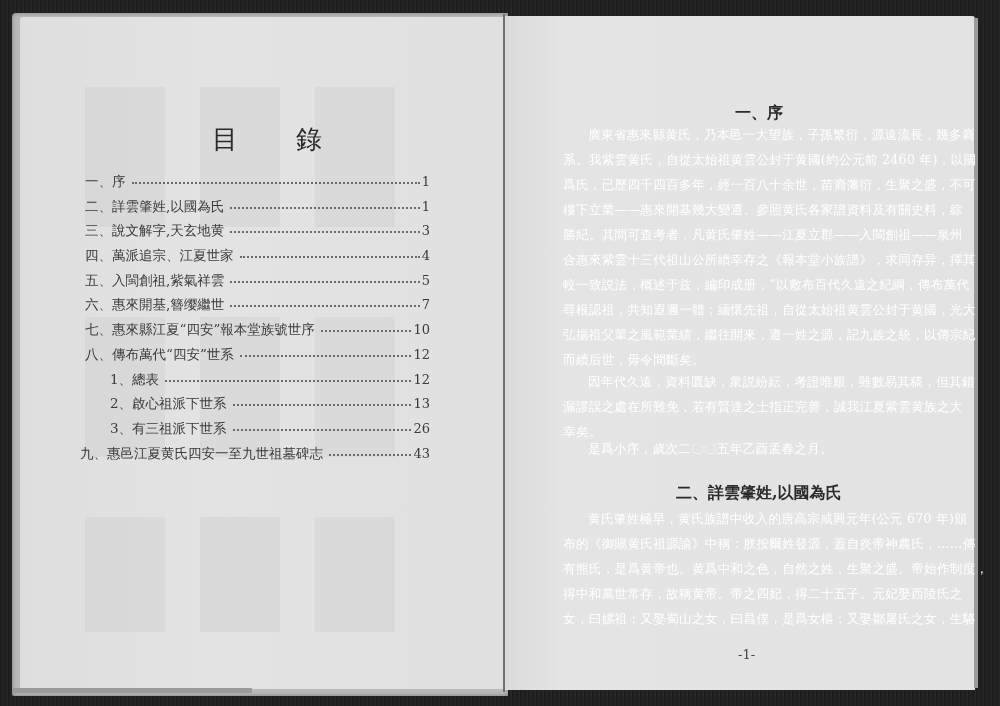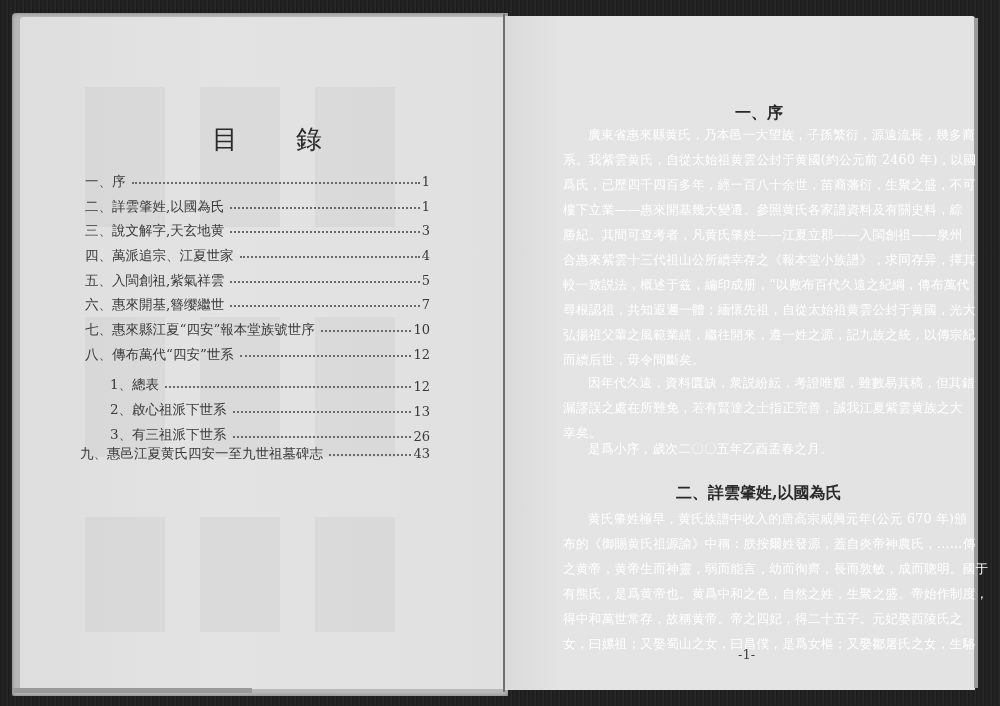--- a/index.html
+++ b/index.html
@@ -62,21 +62,21 @@
   }
   .toc {
     position: absolute; left: 85px; top: 172px; width: 345px;
   }
   .toc-row {
     position: relative; height: 24.7px;
     display: flex; align-items: baseline;
     font-size: 13.5px; color: #3a3a3a;
     white-space: nowrap;
   }
-  .toc-row.sub { padding-left: 25px; align-items: flex-end; }
+  .toc-row.sub { padding-left: 25px; }
   .toc-label { flex: 0 0 auto; padding-right: 6px; }
   .toc-dots {
     flex: 1 1 auto; overflow: hidden; height: 14px;
     border-bottom: 2px dotted #6a6a6a; margin-bottom: 4px;
     position: relative; top: -2px;
   }
   .toc-page { flex: 0 0 auto; padding-left: 2px; font-size: 13px; }
 
   
   .section-heading {
@@ -195,34 +195,33 @@
   <span class="ln">爲氏，已歷四千四百多年，經一百八十余世，苗裔藩衍，生聚之盛，不可</span>
   <span class="ln">樓下立業——惠來開基幾大變遷。參照黄氏各家譜資料及有關史料，綜</span>
   <span class="ln">勝紀。其間可查考者，凡黄氏肇姓——江夏立郡——入閩創祖——泉州</span>
   <span class="ln">合惠來紫雲十三代祖山公所續幸存之《報本堂小族譜》，求同存异，擇其</span>
   <span class="ln">較一致説法，概述于兹，編印成册，“以敷布百代久遠之紀綱，傳布萬代</span>
   <span class="ln">尋根認祖，共知遐邇一體；緬懷先祖，自從太始祖黄雲公封于黄國，光大</span>
   <span class="ln">弘揚祖父輩之風範業績，繼往開來，遵一姓之源，記九族之統，以傳宗紀</span>
   <span class="ln">而續后世，毋令間斷矣。</span>
 </div>
 
-<div class="para" style="top:370px;">
+<div class="para" style="top:370px;font-family:Liberation Serif, serif;">
   <span class="ln first">因年代久遠，資料匱缺，衆説紛紜，考證唯艱，雖數易其稿，但其錯</span>
   <span class="ln">漏謬誤之處在所難免，若有賢達之士指正完善，誠我江夏紫雲黄族之大</span>
   <span class="ln">幸矣。</span>
 </div>
 
 <div class="para" style="top:436px;">
   <span class="ln first">是爲小序，歲次二〇〇五年乙酉孟春之月。</span>
 </div>
 
 <div class="section-heading" style="left:676px;top:483px;">二、詳雲肇姓,以國為氏</div>
 
 <div class="para" style="top:506px;">
   <span class="ln first">黄氏肇姓極早，黄氏族譜中收入的唐高宗咸興元年(公元 670 年)頒</span>
   <span class="ln">布的《御賜黄氏祖源諭》中稱：朕按爾姓發源，蓋自炎帝神農氏，……傳</span>
-  <span class="ln">之黄帝，黄帝生而神靈，弱而能言，幼而徇齊，長而敦敏，成而聰明。國于</span>
   <span class="ln">有熊氏，是爲黄帝也。黄爲中和之色，自然之姓，生聚之盛。帝始作制度，</span>
   <span class="ln">得中和萬世常存，故稱黄帝。帝之四妃，得二十五子。元妃娶西陵氏之</span>
   <span class="ln">女，曰嫘祖；又娶蜀山之女，曰昌僕，是爲女樞；又娶鄒屠氏之女，生駱</span>
 </div>
 
 <div class="page-number">-1-</div>
 
 </body></html>

